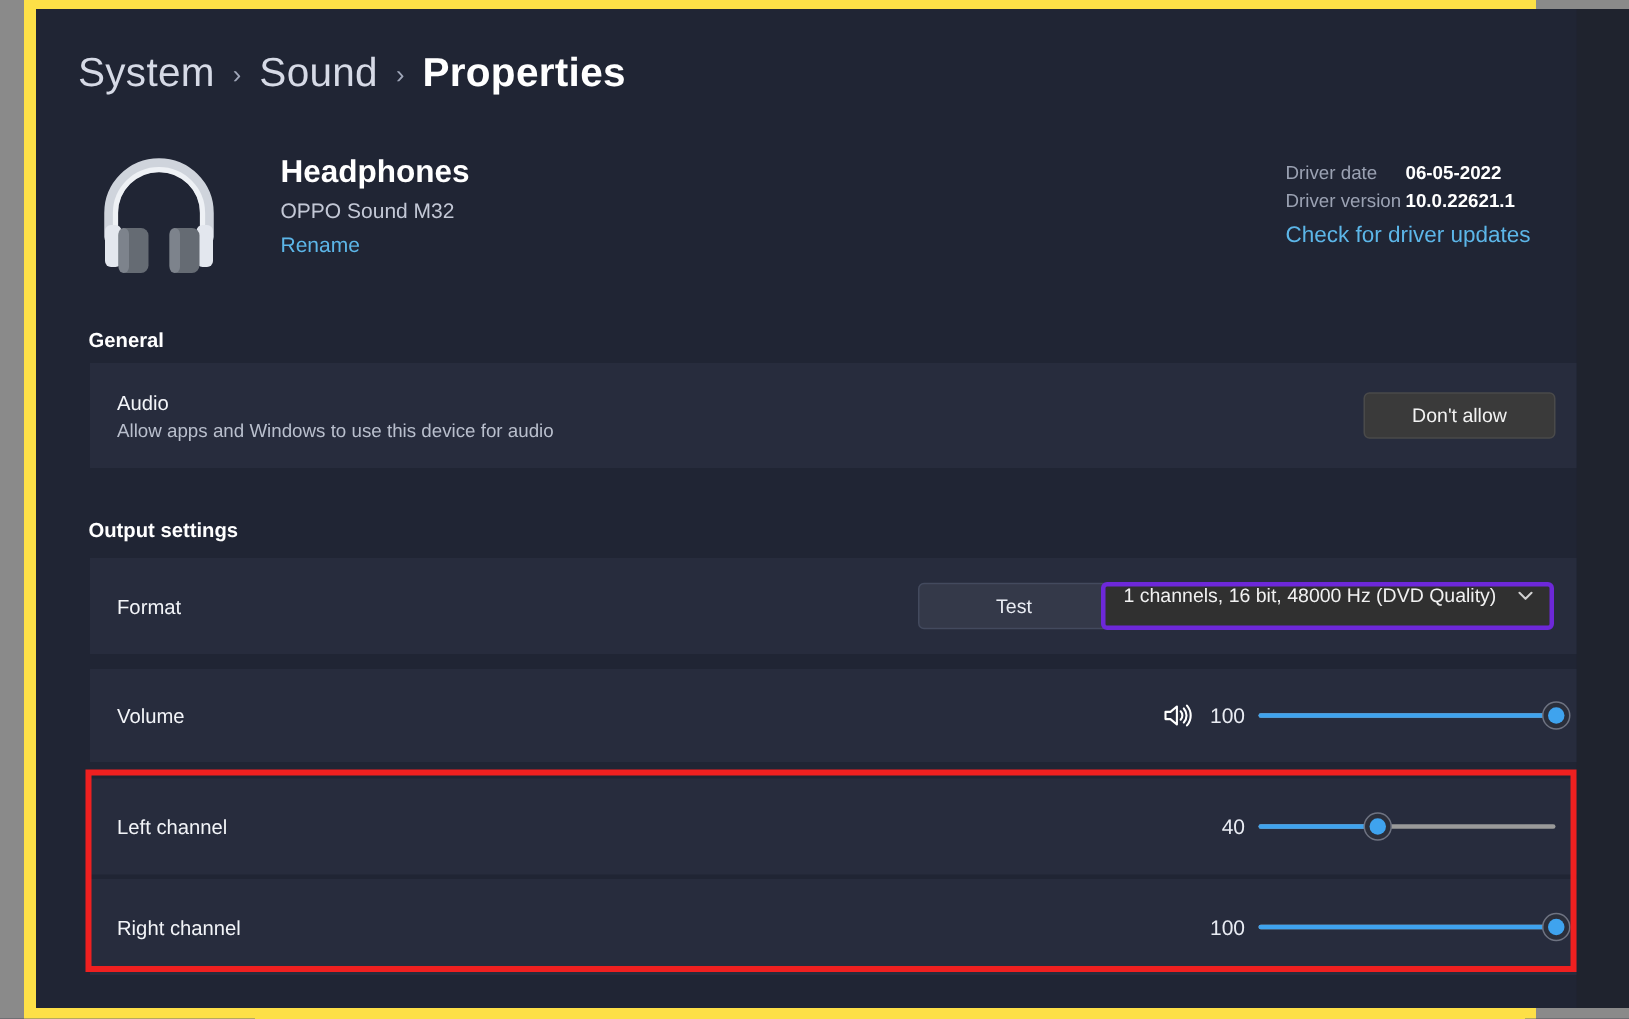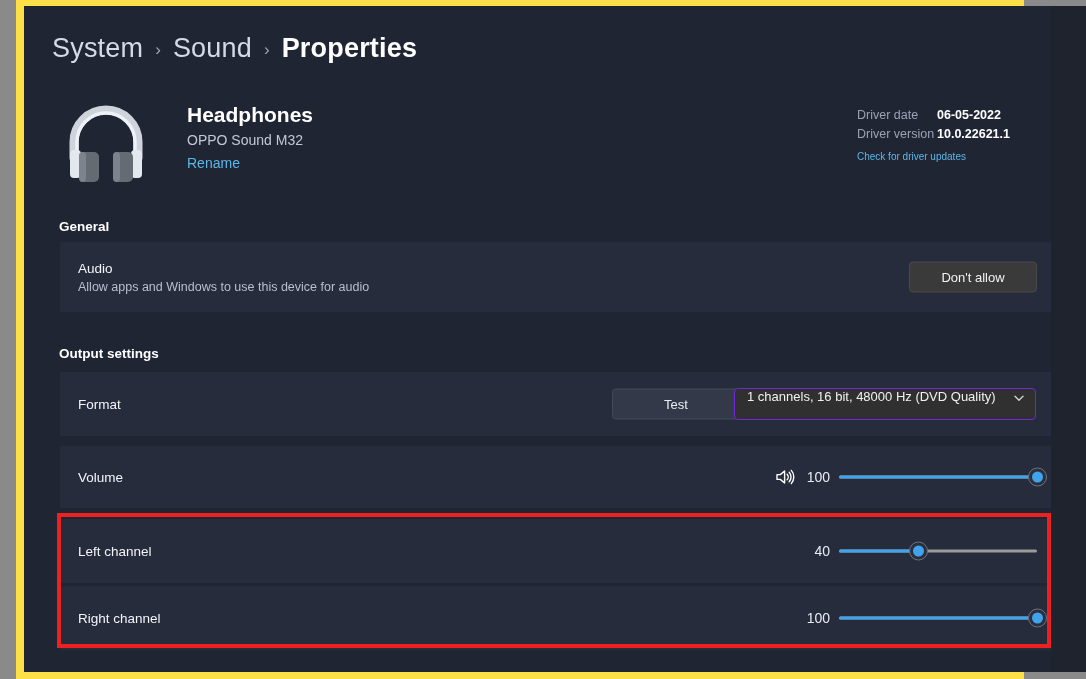--- a/index.html
+++ b/index.html
@@ -129,21 +129,21 @@
   .driver-key {
     color: #9ba2b3;
     width: 80px;
     flex: 0 0 80px;
   }
   .driver-val {
     color: #ffffff;
     font-weight: 700;
   }
   #driver-updates-link {
-    font-size: 10px;
+    font-size: 15px;
     color: #5cb6e8;
     line-height: 21px;
     margin-top: 2px;
     cursor: pointer;
     display: inline-block;
   }
 
   
   .section-heading {
     position: absolute;
@@ -220,21 +220,21 @@
     cursor: pointer;
   }
   #format-select {
     position: absolute;
     left: 674px;
     top: 50%;
     transform: translateY(-50%);
     width: 302px;
     height: 32px;
     background: #303030;
-    border: 1px solid #6d28d9;
+    border: 3px solid #6d28d9;
     border-radius: 4px;
     display: flex;
     align-items: center;
     padding: 0 10px 16px 12px;
     box-sizing: border-box;
     cursor: pointer;
   }
   #format-select-value {
     flex: 1;
     font-size: 13px;

